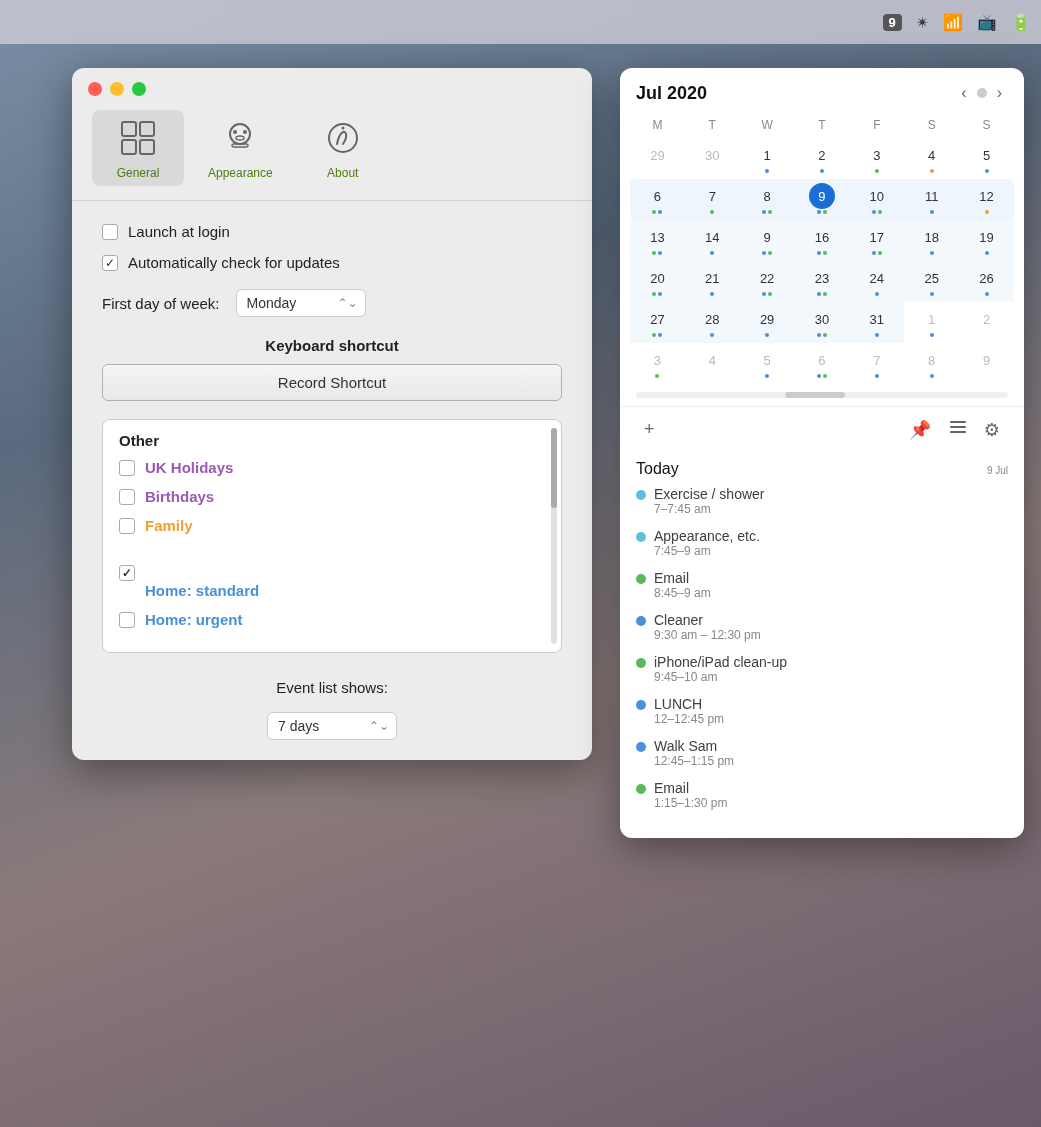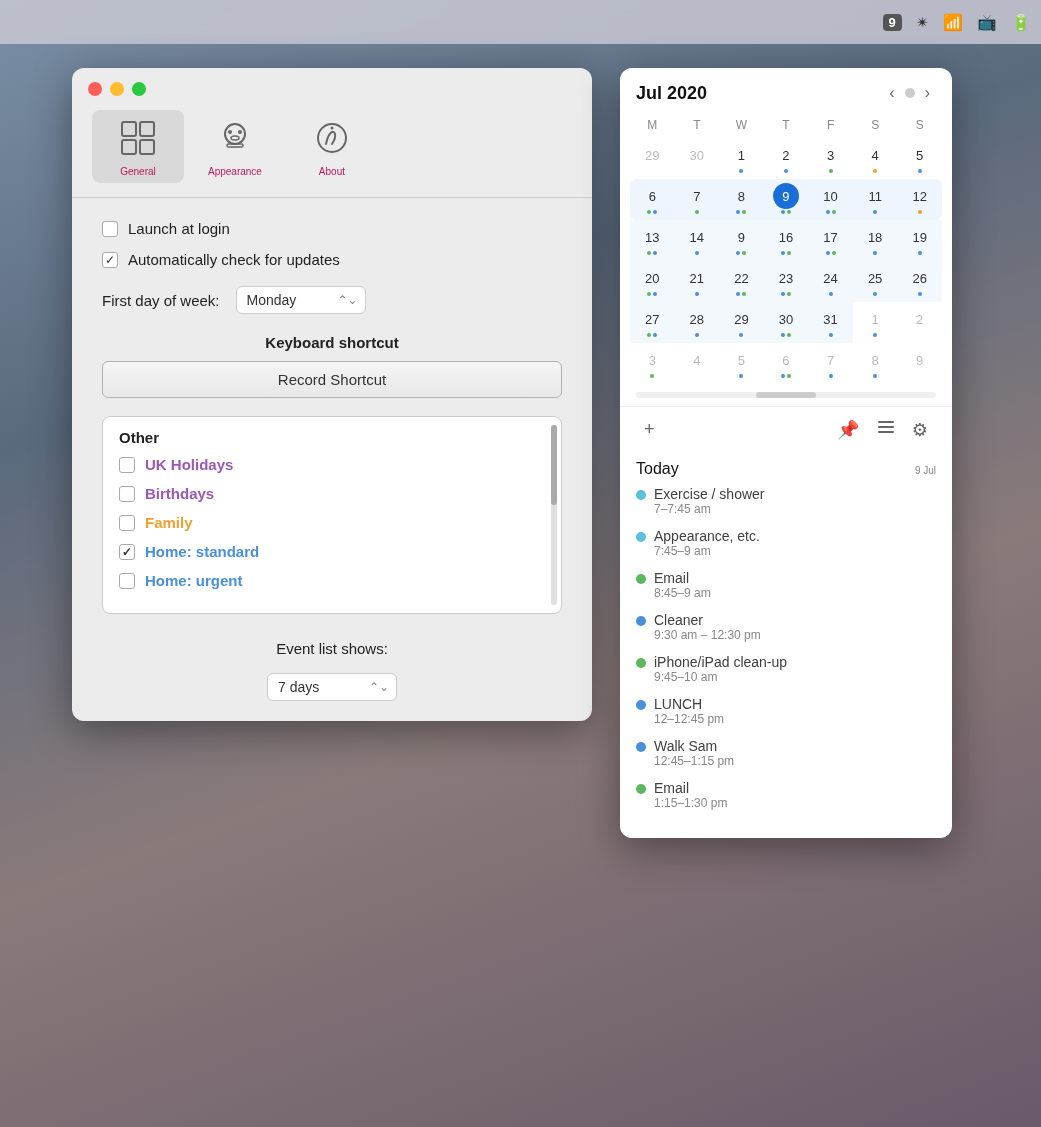--- a/index.html
+++ b/index.html
@@ -85,22 +85,22 @@
     .tab-item.active {
       background: rgba(0,0,0,0.08);
     }
     .tab-icon {
       width: 44px; height: 44px;
       display: flex; align-items: center; justify-content: center;
       font-size: 28px;
       color: #555;
     }
     .tab-label {
-      font-size: 10px;
-      color: #be185d;
+      font-size: 12px;
+      color: #4d7c0f;
     }
 
     .settings-content {
       padding: 22px 30px 10px;
     }
     .checkbox-row {
       display: flex;
       align-items: center;
       gap: 10px;
       margin-bottom: 14px;
@@ -214,21 +214,21 @@
       gap: 16px;
       padding: 16px 30px 0;
       flex-direction: column;
     }
 
     
     .calendar-panel {
       position: absolute;
       top: 68px;
       left: 620px;
-      width: 332px;
+      width: 404px;
       background: white;
       border-radius: 12px;
       box-shadow: 0 10px 40px rgba(0,0,0,0.4);
       padding-bottom: 0;
       overflow: hidden;
     }
     
     .calendar-panel::before {
       content: '';
       position: absolute;
@@ -517,21 +517,21 @@
           <span style="color: #9b59b6;">Birthdays</span>
         </div>
       </div>
       <div>
         <div class="cal-item">
           <div class="checkbox-box"></div>
           <span style="color: #f0a030;">Family</span>
         </div>
         <div class="cal-item">
           <div class="checkbox-box checked"></div>
-          <span style="color: #4a90d9;">Home: standard</span>
+          <span style="color: #4a90d9; margin-top: 36px;">Home: standard</span>
         </div>
         <div class="cal-item">
           <div class="checkbox-box"></div>
           <span style="color: #4a90d9;">Home: urgent</span>
         </div>
       </div>
       <div class="scrollbar-track">
         <div class="scrollbar-thumb"></div>
       </div>
     </div>

